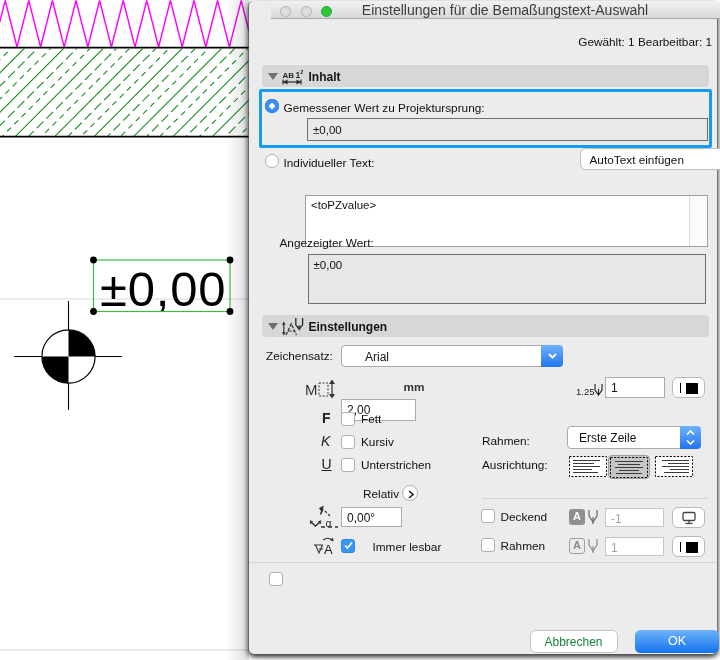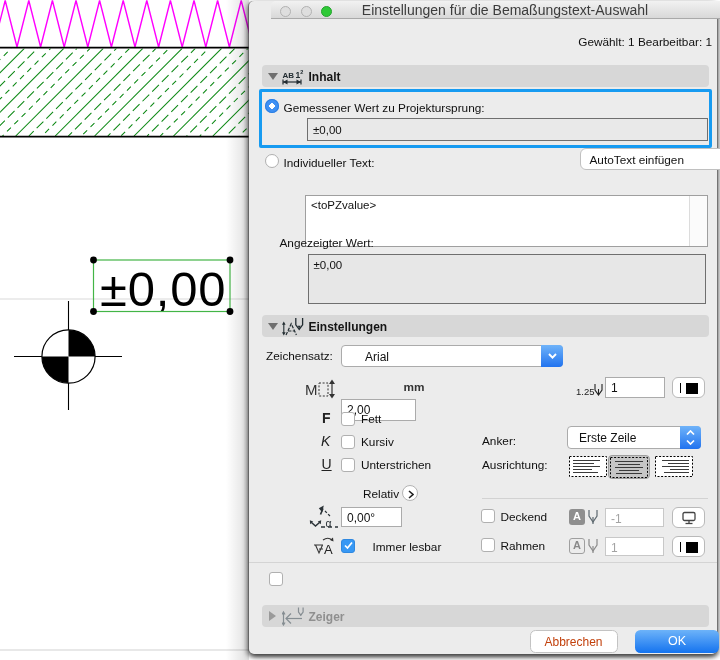--- a/index.html
+++ b/index.html
@@ -202,21 +202,21 @@
   <div class="lbl" style="left:73px;top:408.5px;font-weight:bold;font-size:14px;color:#222;">F</div>
   <div class="cb" style="left:92px;top:410.5px;"></div>
   <div class="lbl" style="left:112px;top:411px;">Fett</div>
   <div class="lbl" style="left:72px;top:431.5px;font-style:italic;font-size:14px;color:#222;">K</div>
   <div class="cb" style="left:92px;top:433.5px;"></div>
   <div class="lbl" style="left:112px;top:434px;">Kursiv</div>
   <div class="lbl" style="left:72.5px;top:454.5px;text-decoration:underline;font-size:14px;color:#222;">U</div>
   <div class="cb" style="left:92px;top:456.5px;"></div>
   <div class="lbl" style="left:112px;top:457px;">Unterstrichen</div>
 
-  <div class="lbl" style="left:233px;top:432.5px;">Anker:</div>
+  <div class="lbl" style="left:233px;top:432.5px;">Rahmen:</div>
   <div class="field" style="left:318px;top:425px;width:134px;height:23px;border-radius:4px;">
     <div style="position:absolute;left:11px;top:4px;font-size:12px;">Erste Zeile</div>
     <div style="position:absolute;right:-1px;top:-1px;width:21px;height:23px;border-radius:0 4px 4px 0;background:linear-gradient(#6fb3f9,#2173ef);">
       <svg style="position:absolute;left:6px;top:4px;" width="9" height="15" viewBox="0 0 9 15">
         <path d="M1,4.5 L4.5,1 L8,4.5" stroke="#fff" stroke-width="1.7" fill="none"></path>
         <path d="M1,10.5 L4.5,14 L8,10.5" stroke="#fff" stroke-width="1.7" fill="none"></path>
       </svg>
     </div>
   </div>
 
@@ -318,35 +318,21 @@
   <div class="field" style="left:356px;top:535.5px;width:59px;height:19.5px;border-color:#c8c8c8;">
     <div style="position:absolute;left:5px;top:3px;font-size:12px;color:#a3a3a3;">1</div>
   </div>
   <div class="btn" style="left:422.5px;top:535px;width:33px;height:20.5px;border-color:#b9b9b9;">
     <div style="position:absolute;left:7px;top:4.5px;width:1.5px;height:10px;background:#000;"></div>
     <div style="position:absolute;left:13.5px;top:4.5px;width:12px;height:11px;background:#000;"></div>
   </div>
 
   <div style="position:absolute;left:0px;top:560.5px;width:100%;height:1px;background:#d4d4d4;"></div>
   <div class="cb" style="left:19.5px;top:571px;"></div>
-  <div class="secbar" style="top:604px;">
-    <div class="disc" style="border-top:5px solid transparent;border-bottom:5px solid transparent;border-left:7px solid #9a9a9a;border-right:none;top:6px;left:7px;"></div>
-    <svg style="position:absolute;left:20px;top:2px;" width="24" height="19" viewBox="0 0 24 19">
-      <g stroke="#868e93" stroke-width="1.2" fill="none">
-        <line x1="1.5" y1="6" x2="1.5" y2="17"></line>
-        <path d="M0,7.5 L1.5,5 L3,7.5 M0,15.5 L1.5,18 L3,15.5"></path>
-        <line x1="4" y1="11.5" x2="20" y2="11.5"></line>
-        <path d="M9,6.5 L4,11.5 L9,16.5"></path>
-        <path d="M16.5,0.5 v4.5 l2.3,3.2 l2.3,-3.2 V0.5"></path>
-      </g>
-      <path d="M17.6,7 l1.2,2.1 l1.2,-2.1 z" fill="#868e93"></path>
-    </svg>
-    <div class="sectxt" style="color:#8f8f8f;">Zeiger</div>
-  </div>
   <div class="btn" style="left:280.5px;top:629px;width:88px;height:22.5px;border-radius:5.5px;border-color:#c3c3c3;">
-    <div style="position:absolute;left:0;top:3.5px;width:100%;text-align:center;font-size:12px;color:#c2410c;">Abbrechen</div>
+    <div style="position:absolute;left:0;top:3.5px;width:100%;text-align:center;font-size:12px;color:#15803d;">Abbrechen</div>
   </div>
   <div class="btn" style="left:386px;top:629px;width:84px;height:22.5px;border-radius:5.5px;border:none;background:linear-gradient(#6db3f9,#1473ef);padding-left:45px;">
     <div style="position:absolute;left:0;top:4px;width:100%;text-align:center;font-size:12.5px;color:#fff;">OK</div>
   </div>
 
 </div>
 </div>
 
 </body></html>

